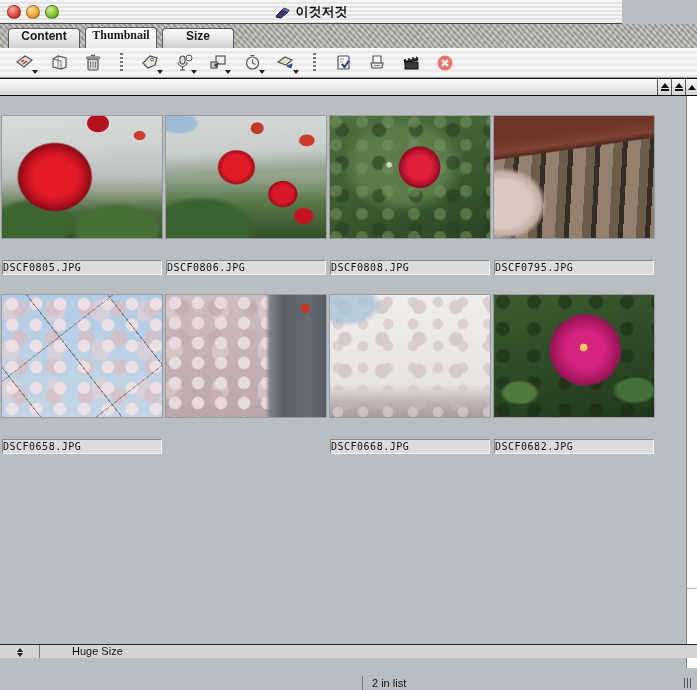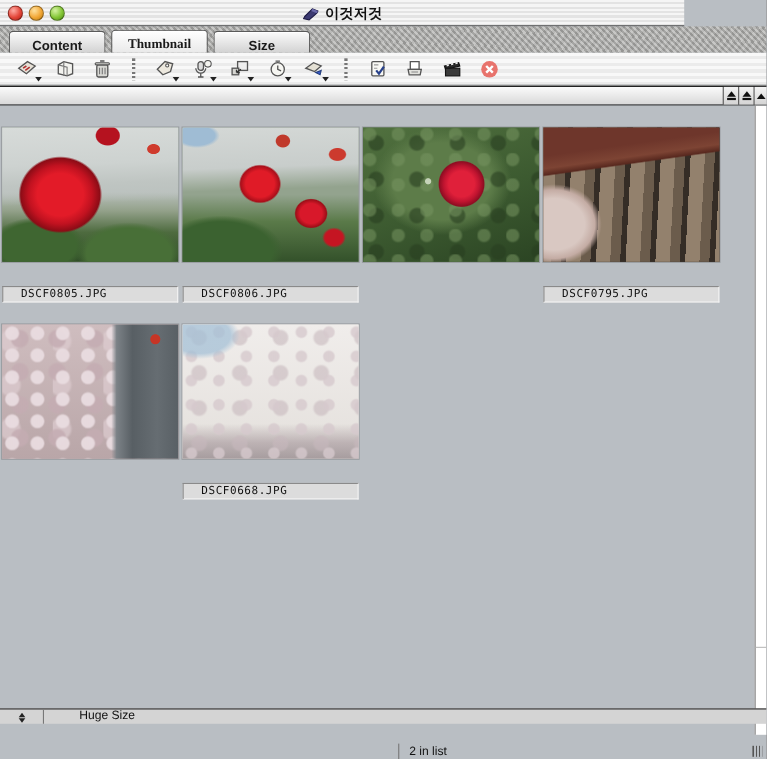--- a/index.html
+++ b/index.html
@@ -18,24 +18,24 @@
   .light.green{background:radial-gradient(circle at 35% 30%,#d6f3a4,#84c636 55%,#4d8c12);}
   .title-wrap{position:absolute;left:0;right:0;top:0;height:24px;display:flex;align-items:center;justify-content:center;gap:5px;pointer-events:none;}
   .title-text{font-size:13px;font-weight:bold;color:#111;}
 
   
   .tabstrip{position:absolute;left:0;top:24px;width:697px;height:24px;
     background:#b0b0ae;
     background-image:repeating-linear-gradient(47deg,rgba(255,255,255,.22) 0 2px,rgba(0,0,0,.10) 2px 4px),
       repeating-linear-gradient(-53deg,rgba(255,255,255,.10) 0 3px,rgba(0,0,0,.06) 3px 6px);
     display:flex;align-items:flex-end;}
-  .tab{width:88px;height:20px;margin-right:5px;border:1px solid #5a5a5a;border-bottom:none;
+  .tab{width:72px;height:20px;margin-right:5px;border:1px solid #5a5a5a;border-bottom:none;
     border-radius:4px 4px 0 0;background:linear-gradient(180deg,#fbfbfb,#d2d2d2);
     box-shadow:inset 0 1px 0 #fff;font-size:12px;font-weight:bold;color:#1a1a1a;
-    display:flex;align-items:flex-end;justify-content:center;cursor:pointer;}
+    display:flex;align-items:flex-start;justify-content:center;cursor:pointer;}
   .tab:first-child{margin-left:8px;}
   .tab.active{background:linear-gradient(180deg,#ffffff,#e9e9e9);height:21px;font-family:Liberation Serif, serif;}
 
   
   .toolbar{position:absolute;left:0;top:48px;width:697px;height:30px;
     background:repeating-linear-gradient(180deg,#f8f8f8 0 3px,#ebebeb 3px 6px);
     border-bottom:1px solid #9a9a9a;display:flex;align-items:center;}
   .tbtn{position:relative;width:26px;height:24px;margin:0 4px;display:flex;align-items:center;justify-content:center;cursor:pointer;}
   .tbtn svg{display:block;}
   .dd{position:absolute;right:0;bottom:1px;width:0;height:0;border-left:3px solid transparent;border-right:3px solid transparent;border-top:4px solid #222;}
@@ -53,21 +53,21 @@
   .sbtn .glyph{display:flex;flex-direction:column;align-items:center;}
 
   
   .content{position:absolute;left:0;top:96px;width:686px;height:580px;background:#b9bec3;overflow:hidden;}
   .grid{display:flex;flex-wrap:wrap;align-content:flex-start;padding-left:2px;}
   .cell{width:160px;margin:20px 4px 0 0;cursor:pointer;}
   .thumb{width:160px;height:122px;box-shadow:0 0 0 1px rgba(0,0,0,.18);}
   .fname{width:160px;height:15px;margin-top:22px;background:#dcdcdc;
     border:1px solid;border-color:#8a8a8a #f2f2f2 #f2f2f2 #8a8a8a;
     font-family:"DejaVu Sans Mono","Liberation Mono",monospace;font-size:10px;line-height:13px;
-    color:#111;padding-left:16px;letter-spacing:.5px;overflow:hidden;}
+    color:#111;padding-left:0;letter-spacing:.5px;overflow:hidden;}
 
   
   .vscroll{position:absolute;right:0;top:96px;width:11px;height:572px;background:#fff;border-left:1px solid #808080;cursor:pointer;}
   .vscroll .mark{position:absolute;left:0;right:0;top:86%;height:1px;background:#bbb;}
 
   
   .statusbar{position:absolute;left:0;top:644px;width:697px;height:14px;background:#d4d4d4;
     border-top:1px solid #2a2a2a;display:flex;align-items:flex-start;font-size:11px;color:#111;overflow:hidden;}
   .sizebox{width:40px;height:14px;display:flex;align-items:center;justify-content:center;border-right:1px solid #777;cursor:pointer;}
   .updown{display:flex;flex-direction:column;gap:1px;align-items:center;}
@@ -301,31 +301,40 @@
         <div class="cell">
           <div class="thumb art-rose-street-a"></div>
           <div class="fname">DSCF0805.JPG</div>
         </div>
         <div class="cell">
           <div class="thumb art-rose-street-b"></div>
           <div class="fname">DSCF0806.JPG</div>
         </div>
         <div class="cell">
           <div class="thumb art-rose-bush"></div>
+          <div class="fname">DSCF0808.JPG</div>
         </div>
         <div class="cell">
           <div class="thumb art-brick-columns"></div>
           <div class="fname">DSCF0795.JPG</div>
         </div>
         <div class="cell">
+          <div class="thumb art-blossoms-sky"></div>
+          <div class="fname">DSCF0658.JPG</div>
+        </div>
+        <div class="cell">
           <div class="thumb art-blossom-street"></div>
         </div>
         <div class="cell">
           <div class="thumb art-blossoms-pale"></div>
           <div class="fname">DSCF0668.JPG</div>
+        </div>
+        <div class="cell">
+          <div class="thumb art-magenta-flower"></div>
+          <div class="fname">DSCF0682.JPG</div>
         </div>
       </div>
   </div>
 
   <div class="vscroll">
       <div class="mark"></div>
     </div>
 
   <div class="statusbar">
     <div class="sizebox">

